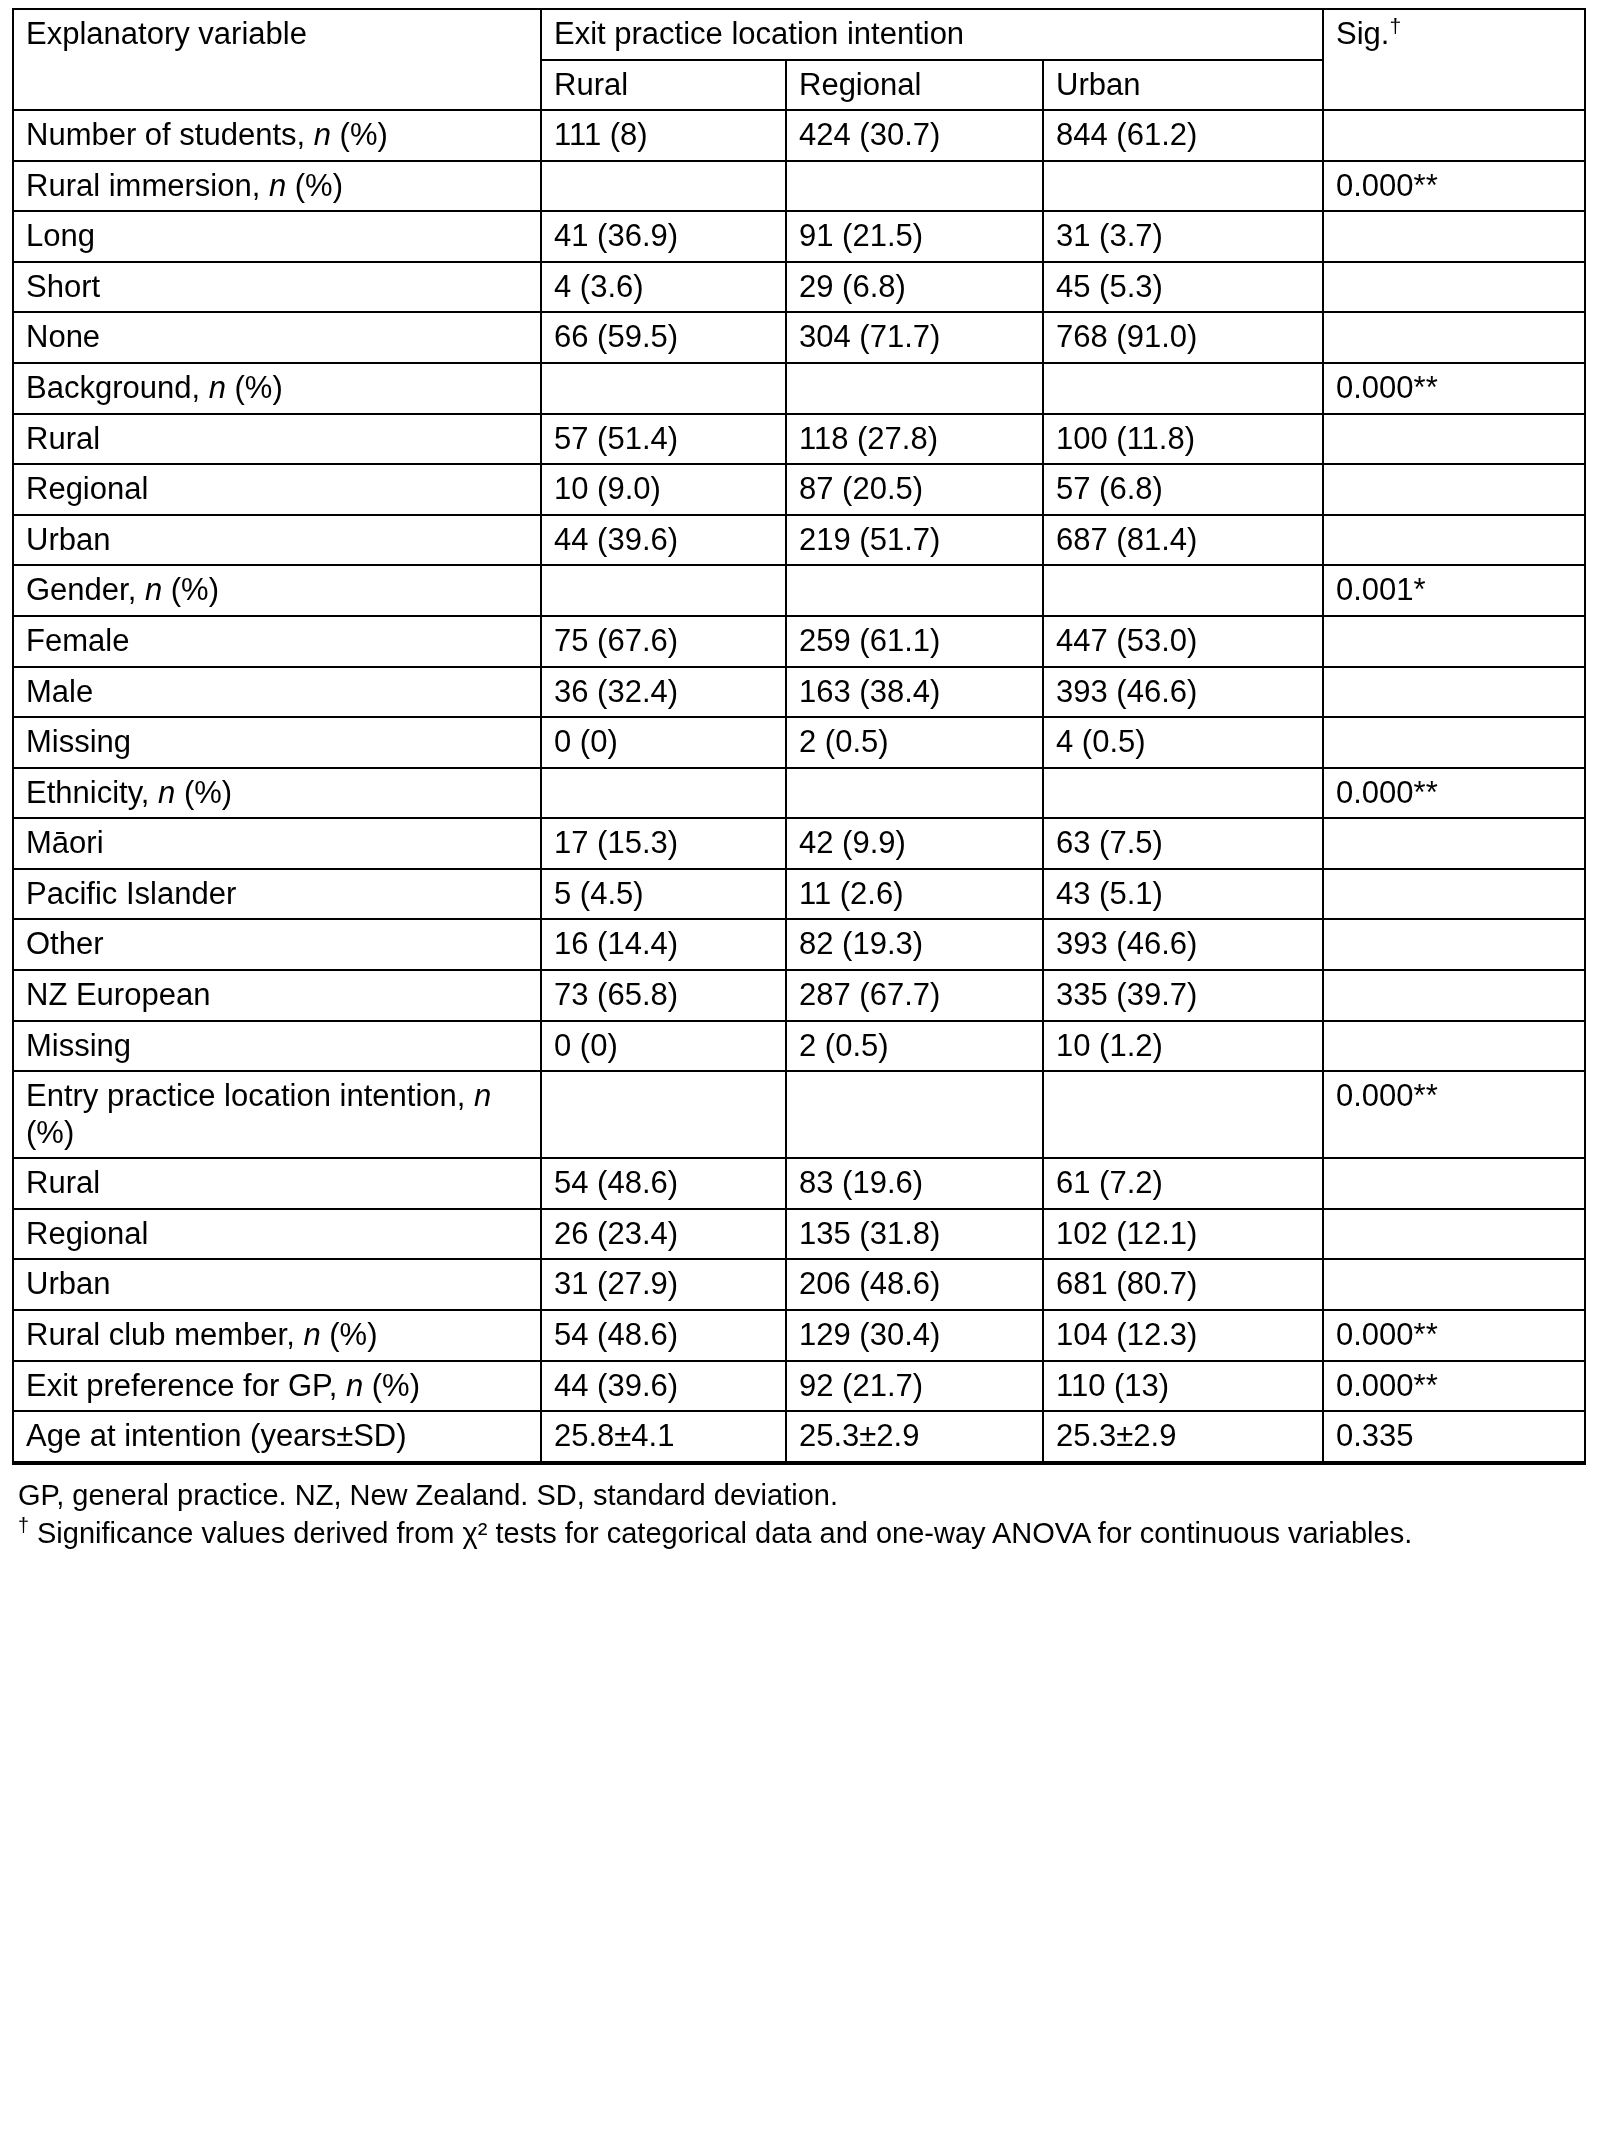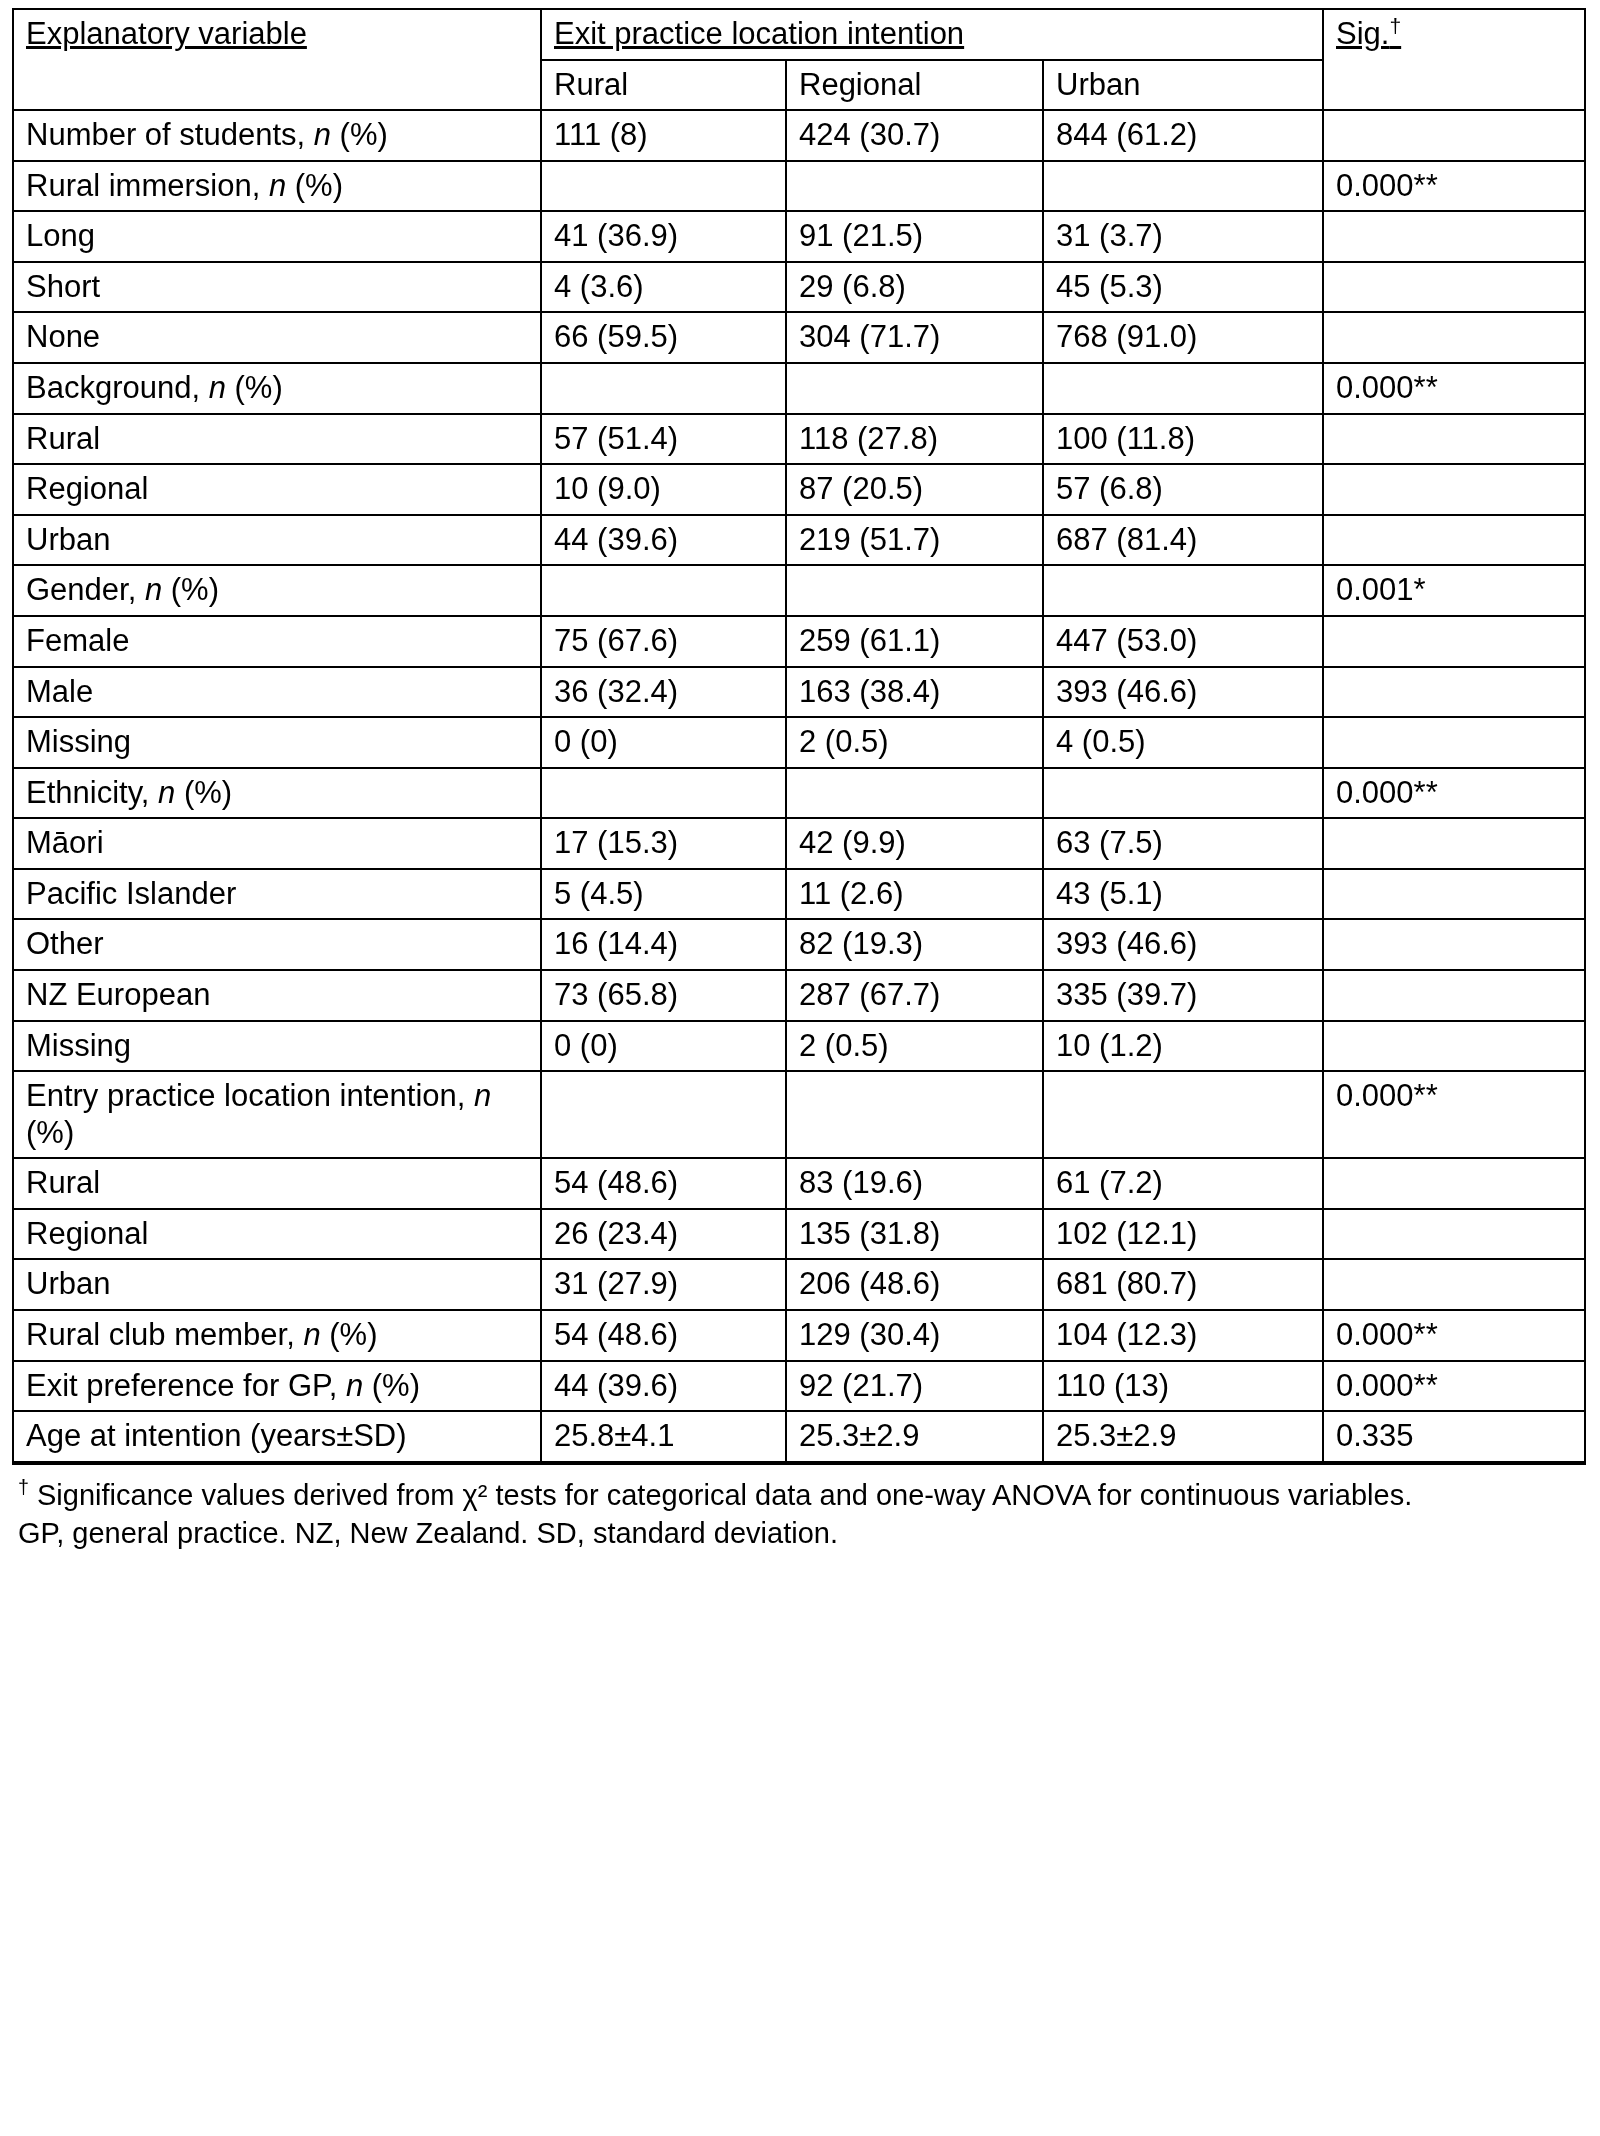--- a/index.html
+++ b/index.html
@@ -39,21 +39,21 @@
   col.c-var    { width: 528px; }
   col.c-rural  { width: 245px; }
   col.c-reg    { width: 257px; }
   col.c-urban  { width: 280px; }
   col.c-sig    { width: 262px; }
 
   .hdr {
     font-weight: bold;
     text-align: center;
   }
-  .outer-top td, .outer-top th { border-top-width: 4px; text-decoration: underline; }
+  .outer-top td, .outer-top th { border-top-width: 4px; }
 
   td.num, th.num { text-align: center; }
   td.sig { text-align: center; margin-left: 6px; }
 
   .indent { padding-left: 52px; }
   .bold { font-weight: bold; border-radius: 23px; }
   em.it { font-style: italic; }
   tr.last-row > td { border-bottom-width: 4px; }
 
   .sup {
@@ -290,17 +290,17 @@
           <td class="bold"><span>Age at intention (years±SD)</span></td>
           <td class="num">25.8±4.1</td>
           <td class="num">25.3±2.9</td>
           <td class="num">25.3±2.9</td>
           <td class="sig">0.335</td>
         </tr>
       </tbody>
   </table>
 
   <div class="footnotes">
+    <div>GP, general practice. NZ, New Zealand. SD, standard deviation.</div>
     <div><span class="sup">†</span> <span>Significance values derived from χ² tests for categorical data and one-way ANOVA for continuous variables.</span></div>
-    <div>GP, general practice. NZ, New Zealand. SD, standard deviation.</div>
   </div>
 
 </div>
 
 </body></html>

